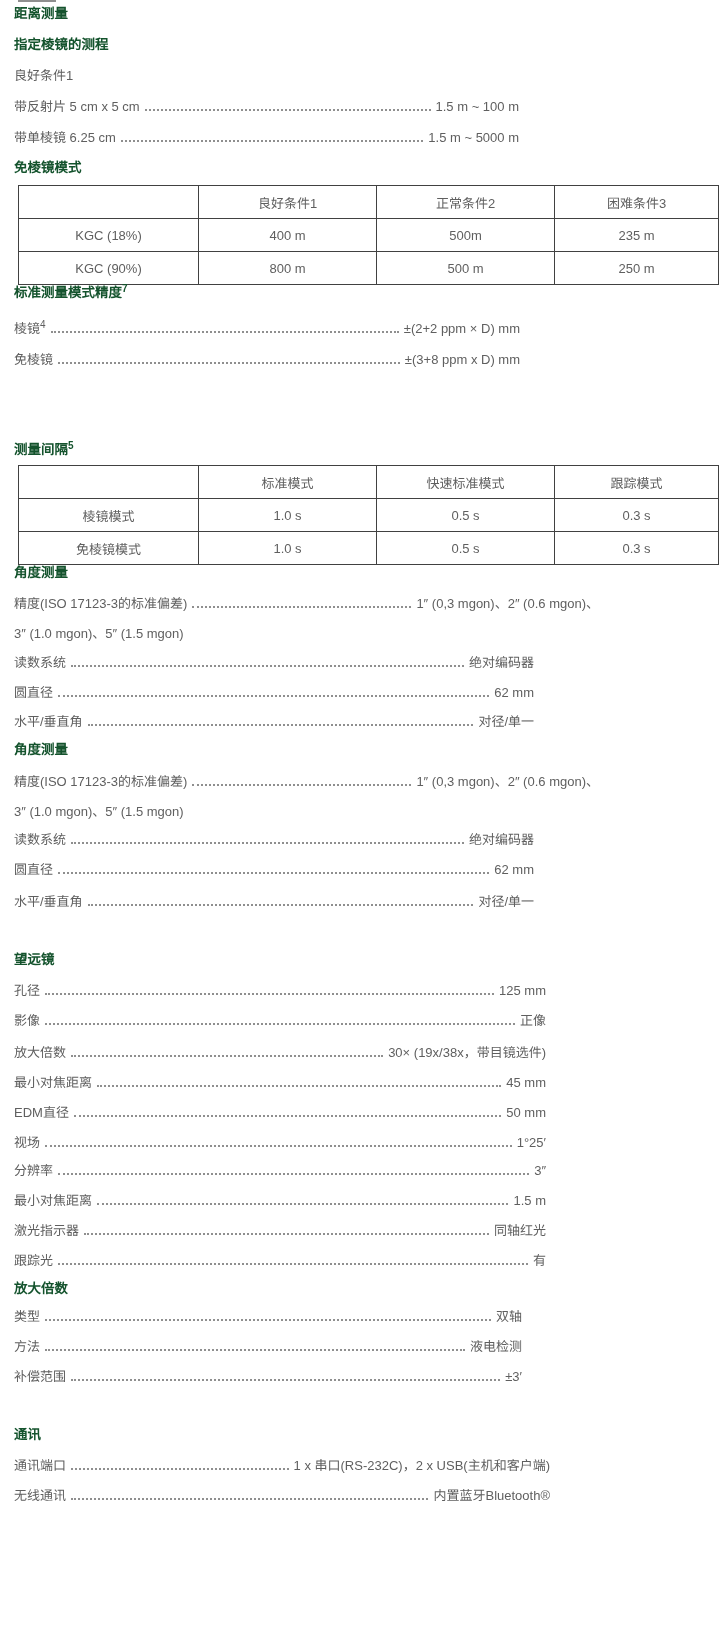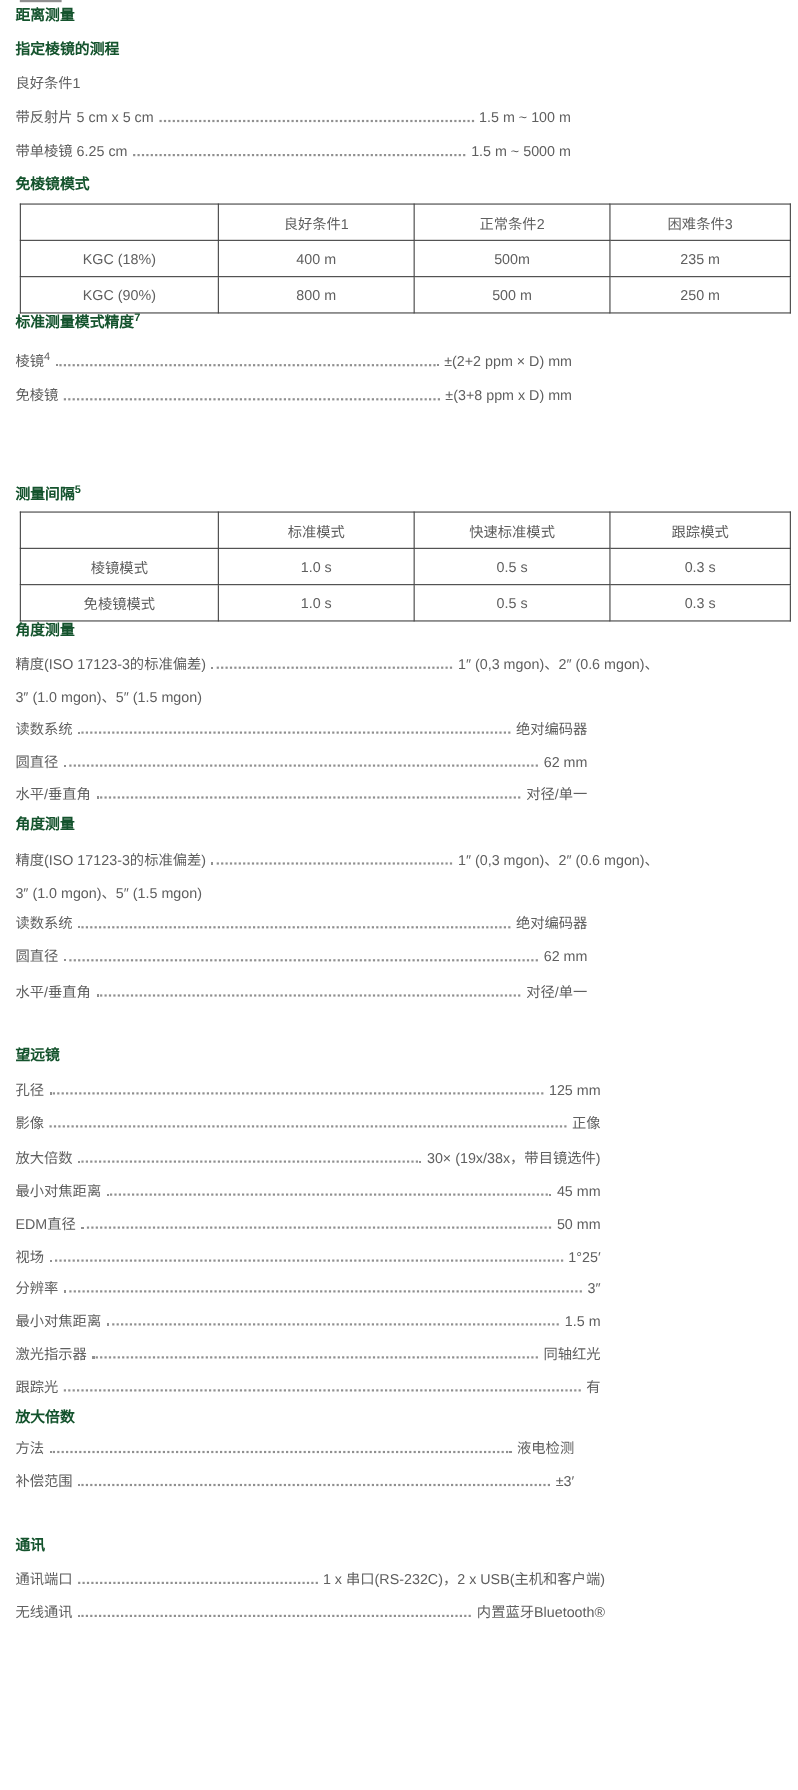--- a/index.html
+++ b/index.html
@@ -290,20 +290,25 @@
     <div class="spec w-tele mb13">
       <span class="lbl">跟踪光</span>
       <span class="dots"></span>
       <span class="val">有</span>
     </div>
   </div>
 
   <div>
     <div class="h mb13">放大倍数</div>
     <div class="spec w-tilt">
+      <span class="lbl">类型</span>
+      <span class="dots"></span>
+      <span class="val">双轴</span>
+    </div>
+    <div class="spec w-tilt">
       <span class="lbl">方法</span>
       <span class="dots"></span>
       <span class="val">液电检测</span>
     </div>
     <div class="spec w-tilt mb43">
       <span class="lbl">补偿范围</span>
       <span class="dots"></span>
       <span class="val">±3′</span>
     </div>
   </div>

